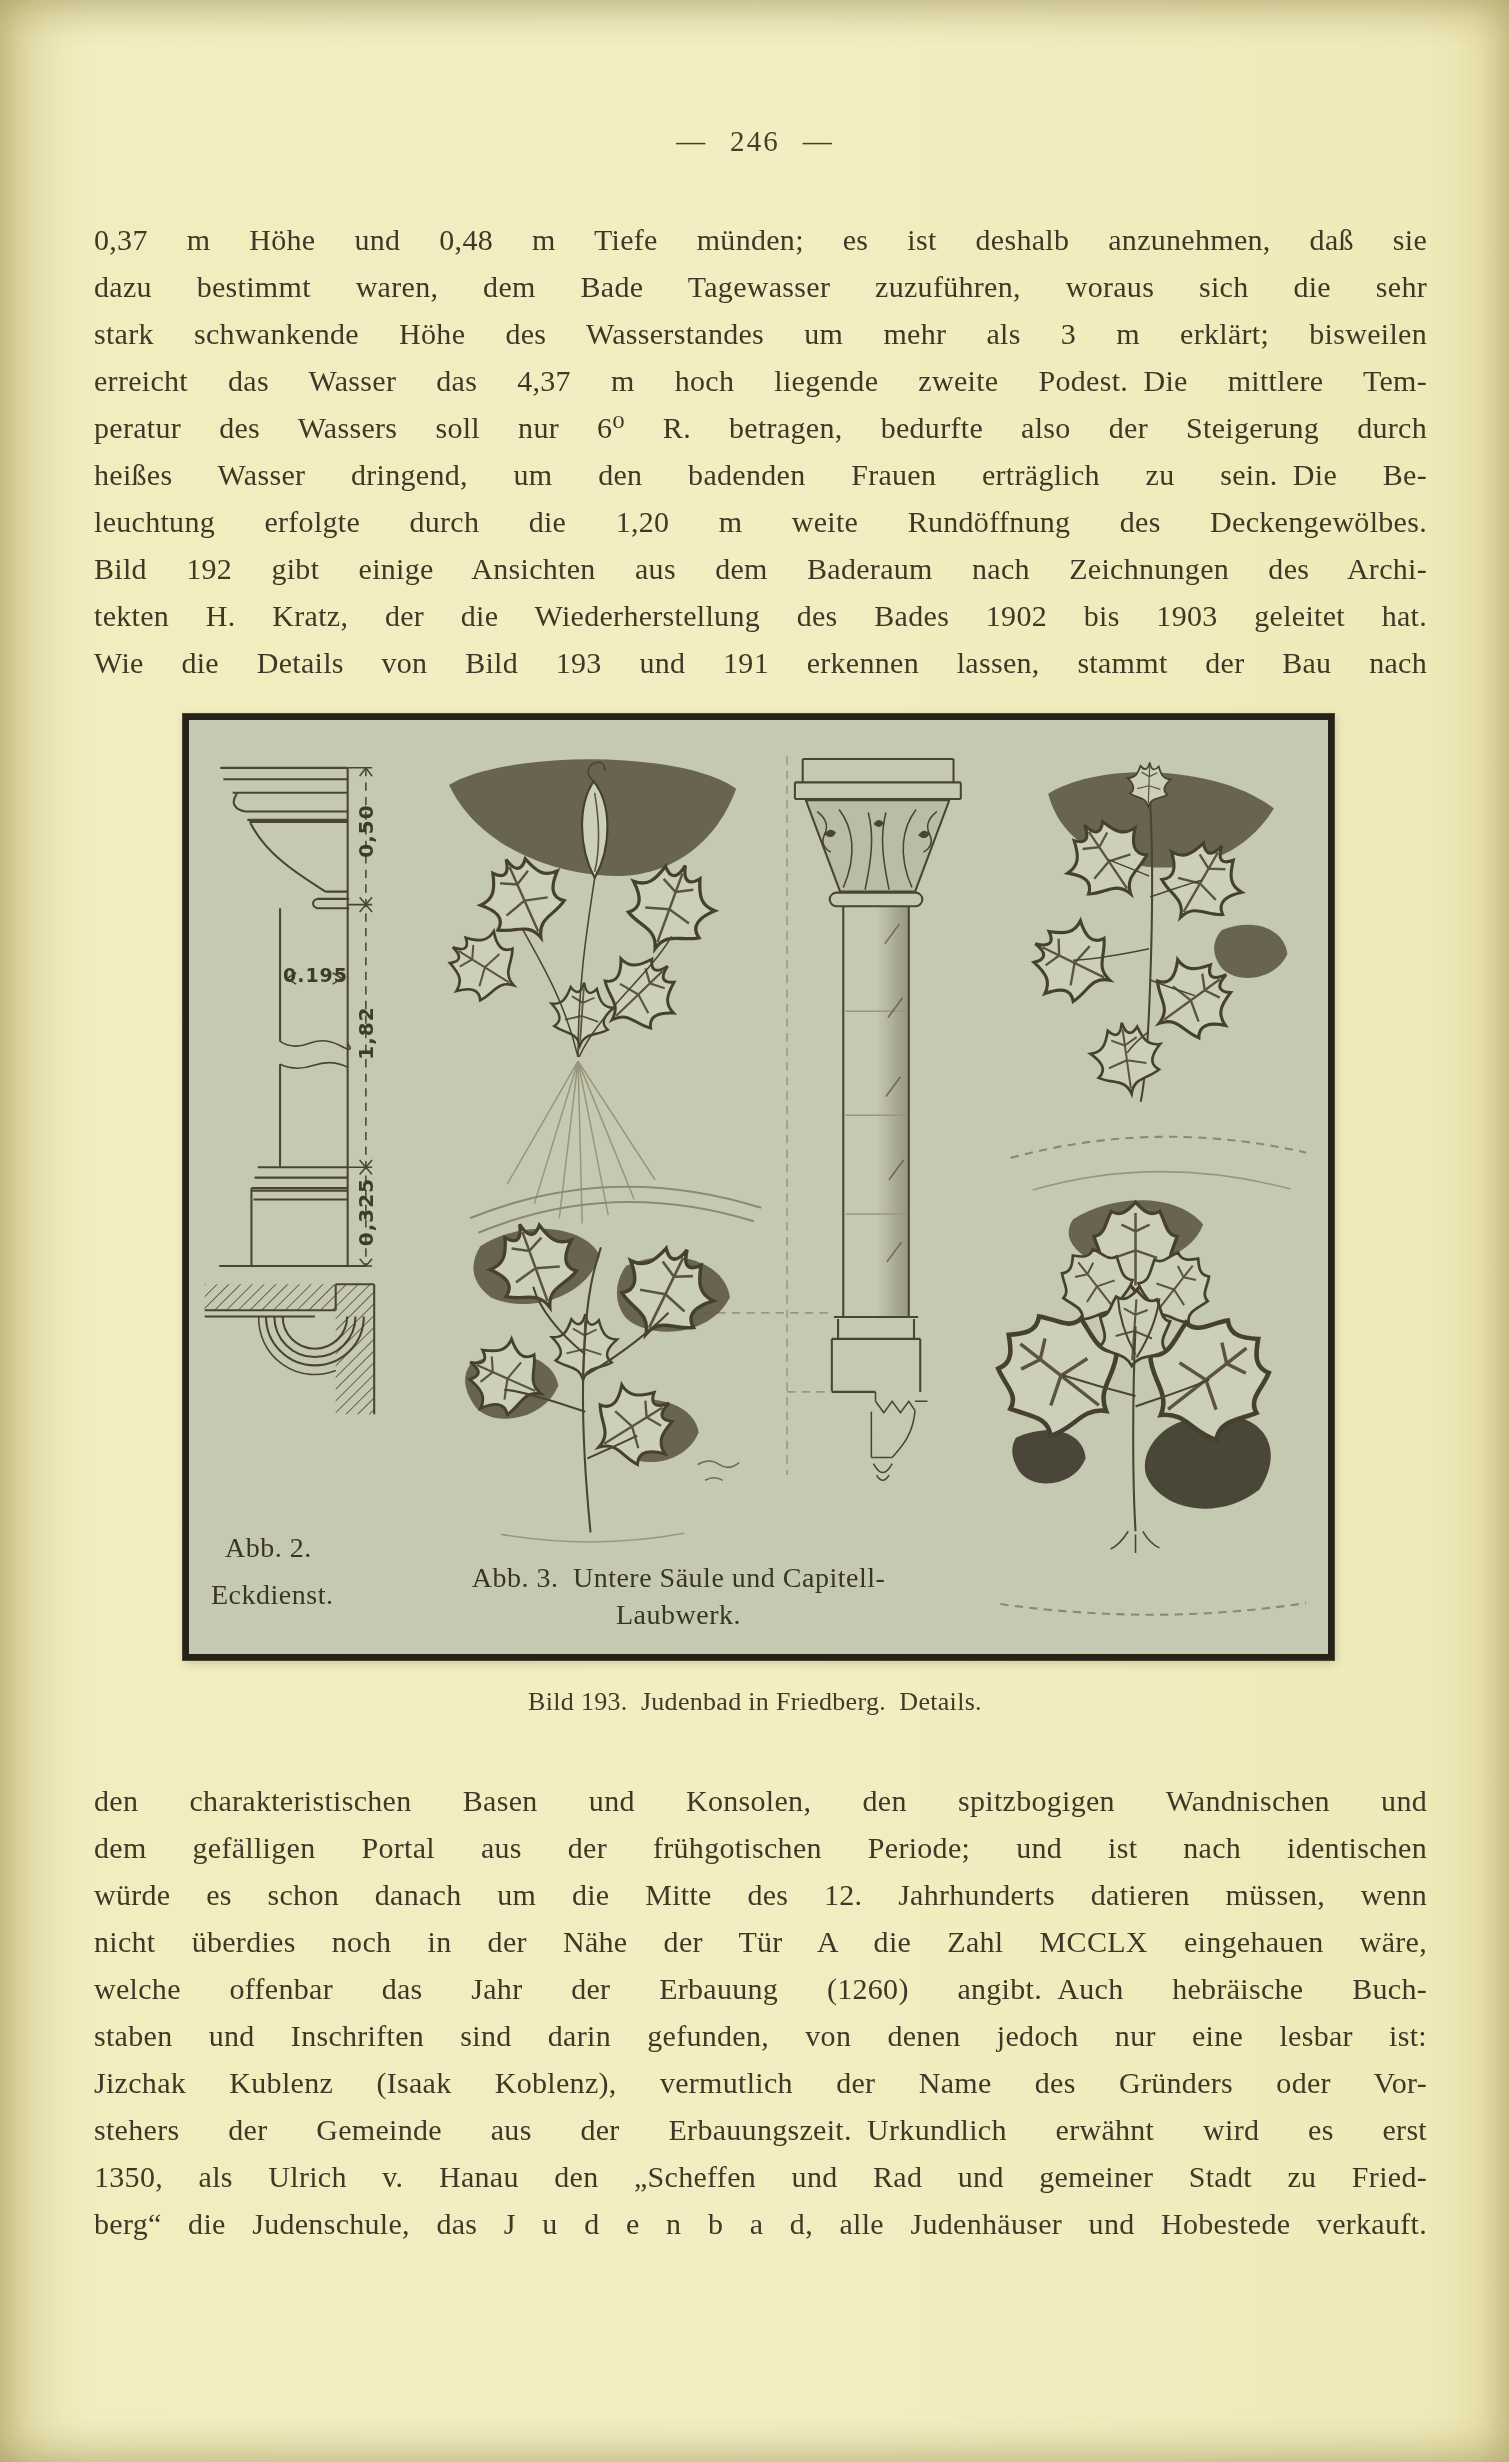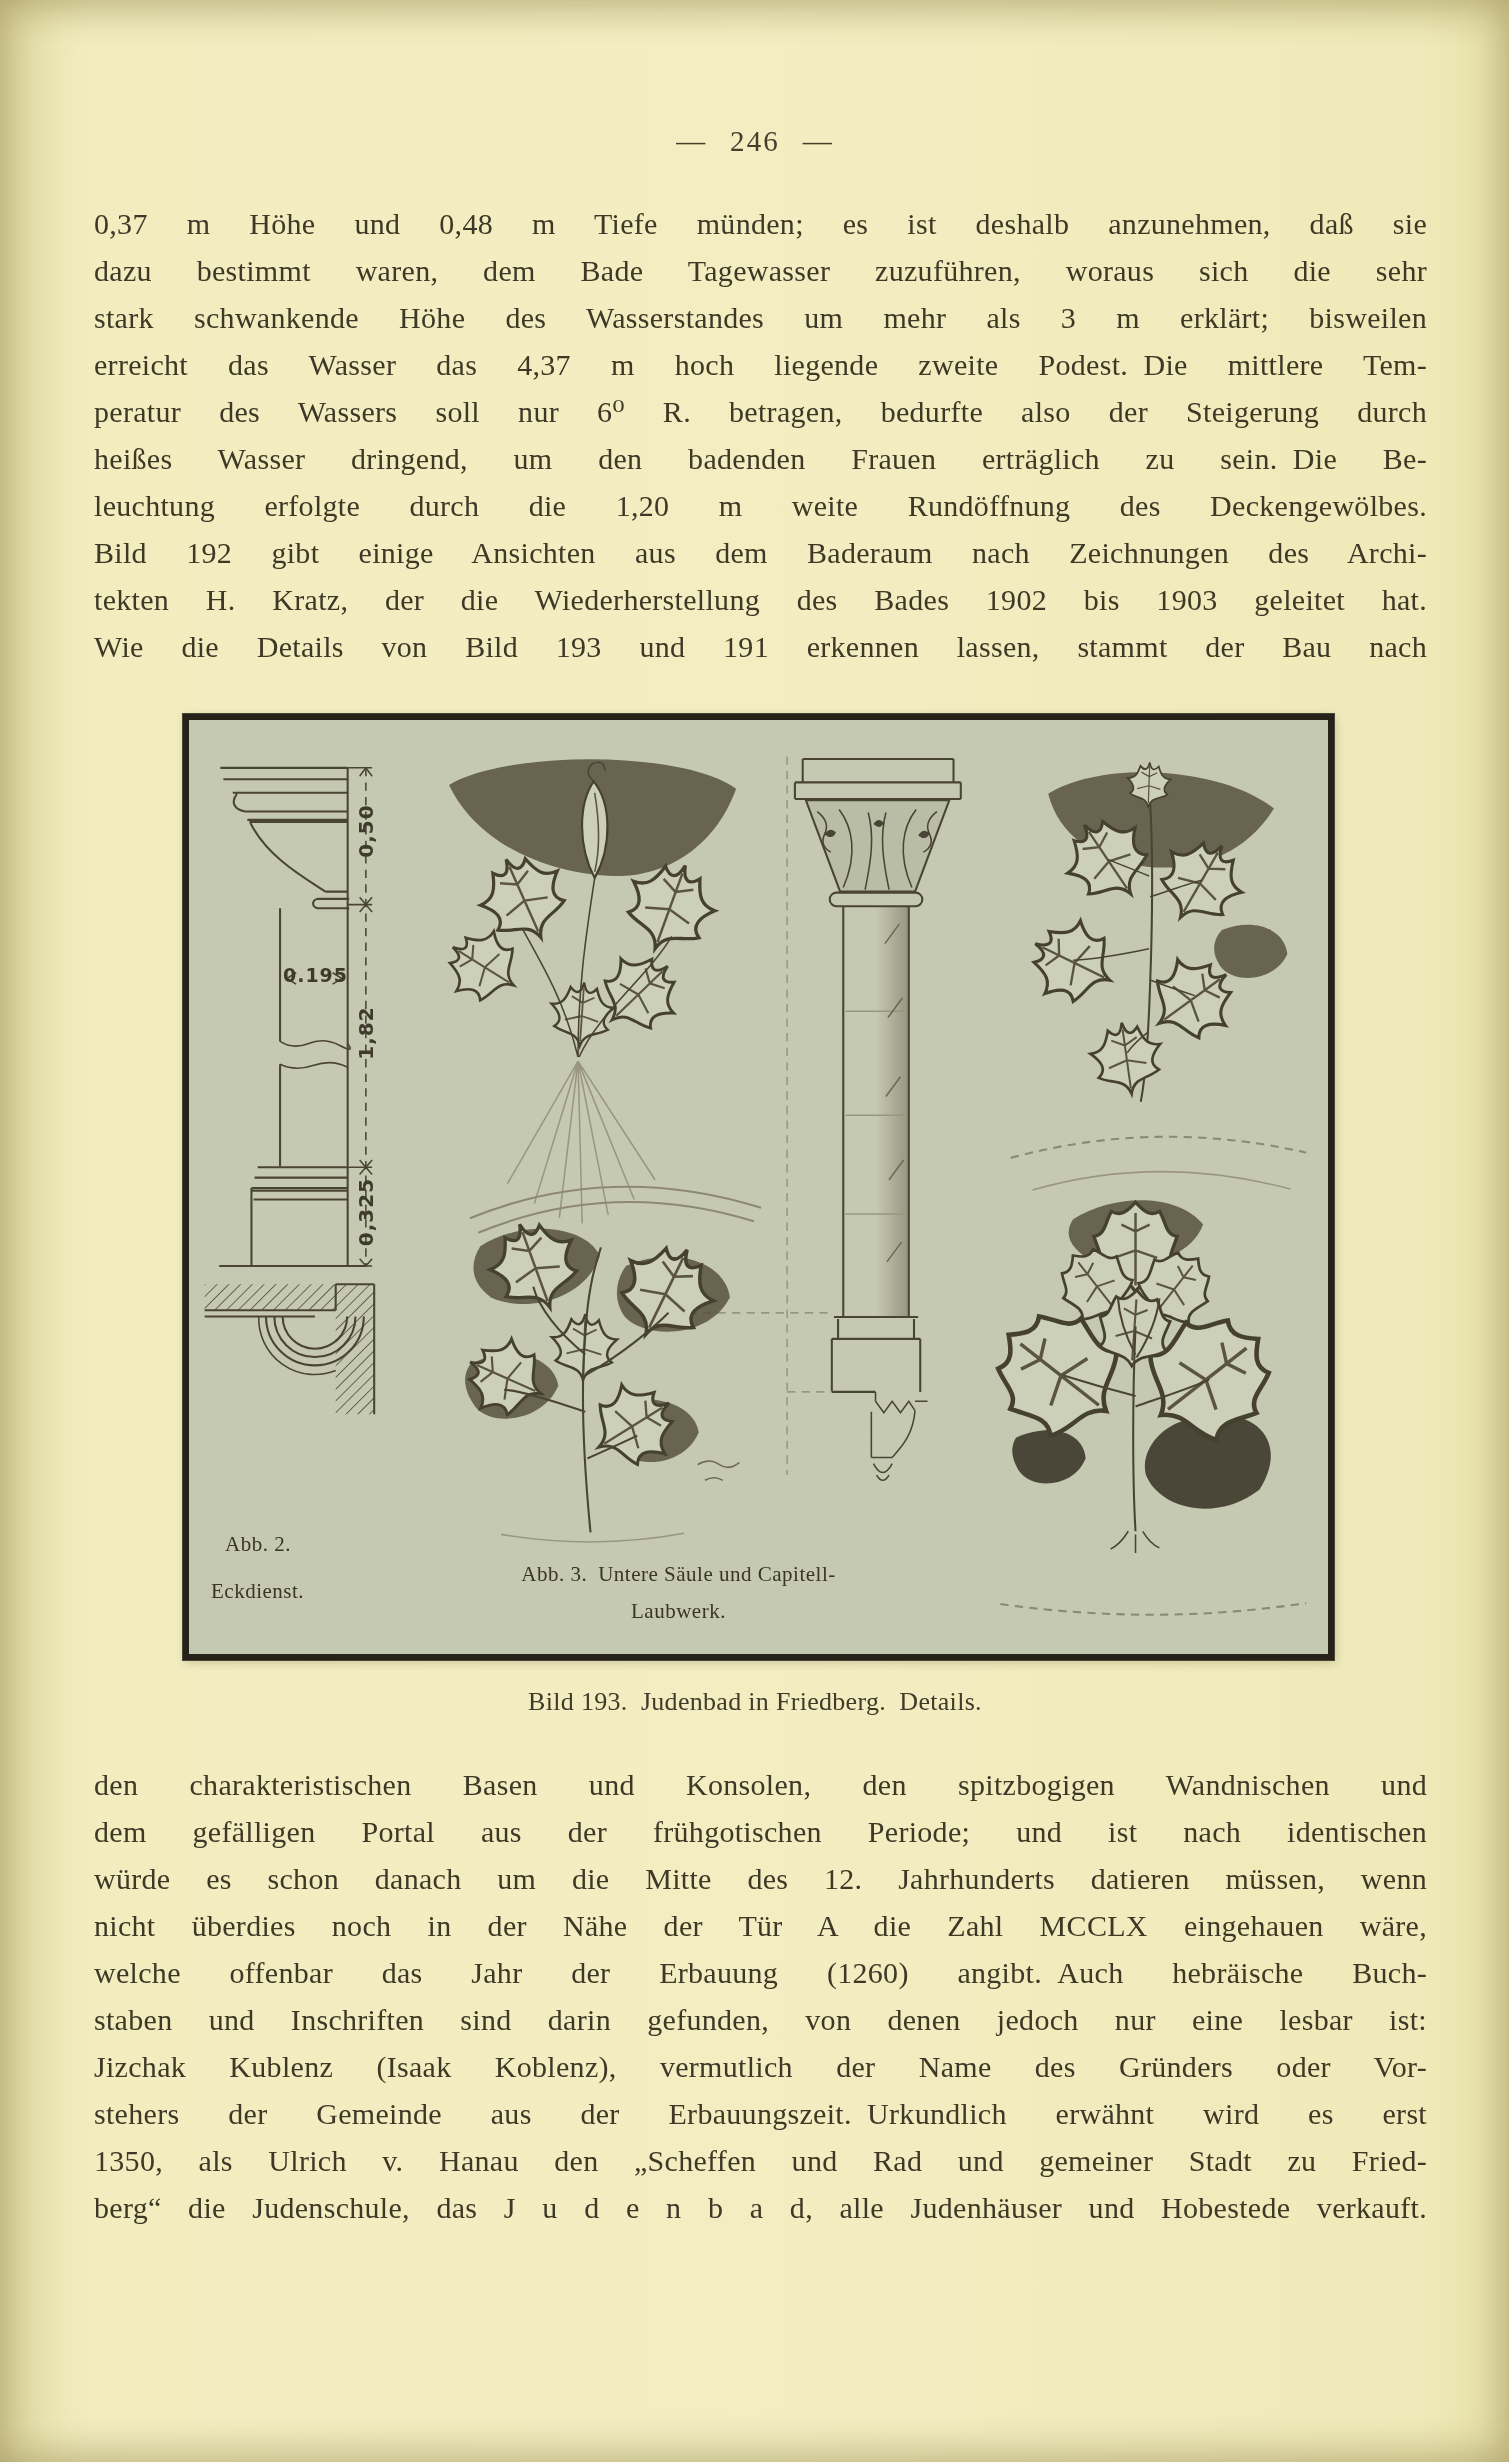--- a/index.html
+++ b/index.html
@@ -15,35 +15,35 @@
     content:"";position:absolute;inset:0;pointer-events:none;
     box-shadow: inset 23.4px 0 47px rgba(115,95,35,.22),
                 inset -18px 0 36px rgba(115,95,35,.16),
                 inset 0 15.6px 31px rgba(115,95,35,.12),
                 inset 0 -15.6px 31px rgba(115,95,35,.10);
   }
   .pagenum{
     position:absolute;top:125px;left:0;width:100%;
     text-align:center;font-size:29px;letter-spacing:2.1px;word-spacing:13.5px;color:#463e2b;
   }
-  .para{position:absolute;left:94px;width:1333px;}
+  .para{position:absolute;left:94px;width:1333px;margin-top:16px;}
   .p1{top:200px;}
   .p2{top:1761px;}
   .tl{
     line-height:47px;font-size:30px;letter-spacing:0.3px;word-spacing:.14em;
     text-align:justify;text-align-last:justify;white-space:normal;
   }
   .plate{
     position:absolute;left:183px;top:714px;width:1139px;height:934px;margin:0;
     background:#c6c9b2;border:6.2px solid #262219;
     box-shadow:0 0 0 1px #4a4435, 2.1px 3.1px 9.4px rgba(60,50,20,.25);
   }
   .plate svg{position:absolute;left:0;top:0;width:1139px;height:934px;}
   .flabel{
-    position:absolute;font-size:21px;color:#3a3424;letter-spacing:0.5px;
+    position:absolute;font-size:28px;color:#3a3424;letter-spacing:0.5px;
   }
   .abb2{left:36px;top:812px;}
   .abb2sub{left:22px;top:859px;}
   .abb3{left:198px;top:842px;width:583px;text-align:center;}
   .abb3sub{left:198px;top:879px;width:583px;text-align:center;}
   .dim{
     position:absolute;font-family:"DejaVu Sans","Liberation Sans",sans-serif;
     font-size:20px;font-weight:700;color:#3e3a2c;text-align:center;letter-spacing:1px;
   }
   .dim-v{transform:rotate(-90deg);}

